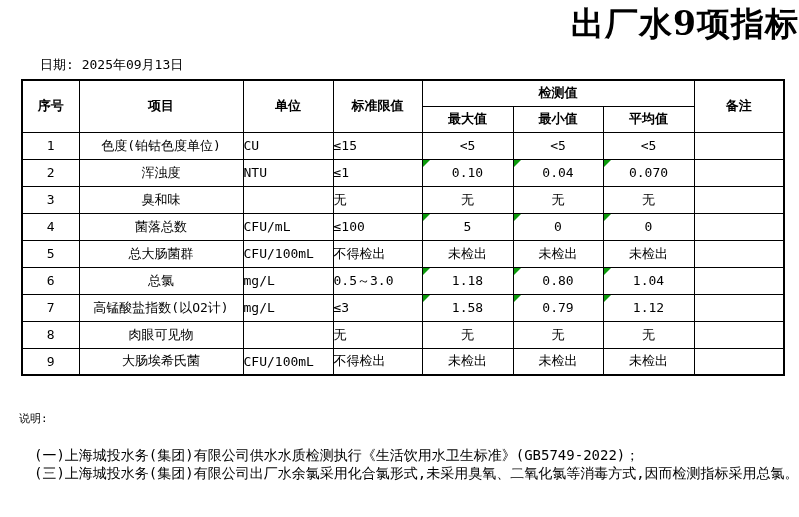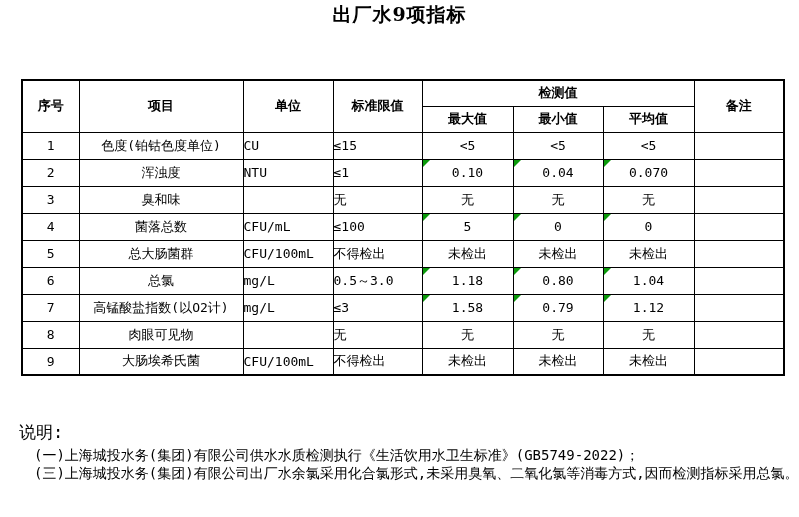--- a/index.html
+++ b/index.html
@@ -3,21 +3,21 @@
 <meta charset="utf-8">
 <style>
   html,body { margin:0; padding:0; background:#ffffff; }
   .page {
     position:relative; width:799px; height:517px; background:#fff;
     color:#000; font-family:"DejaVu Sans Mono","Liberation Mono",monospace;
     overflow:hidden;
   }
   .title {
     position:absolute; top:2px; left:0; width:100%;
-    text-align:center; font-size:19px; font-weight:bold;
+    text-align:right; font-size:33px; font-weight:bold;
     font-family:"DejaVu Serif","Liberation Serif",serif;
     letter-spacing:1px;
   }
   .date {
     position:absolute; top:56px; left:40px; font-size:13px;
   }
   table.report {
     position:absolute; top:79px; left:21px;
     border-collapse:collapse; table-layout:fixed;
     border:2px solid #000;
@@ -34,31 +34,32 @@
   td.c-no  { text-align:center; }
   td.c-item{ text-align:center; padding-left:6px; }
   td.c-unit{ text-align:left; padding-left:3px;margin-left:43px; }
   td.c-limit{ text-align:left; padding-left:4px; }
   td.c-val { text-align:center; position:relative; }
   td.c-remark { text-align:center; }
   .tri {
     position:absolute; top:0; left:0; width:0; height:0;
     border-top:7px solid #0a9a0a; border-right:7px solid transparent;
   }
-  .notes-label { position:absolute; left:19px; top:421px; font-size:17px; }
+  .notes-label { position:absolute; left:19px; top:411px; font-size:11px; }
   .notes { position:absolute; left:34px; top:447px; font-size:14px; }
   .notes .note-line { line-height:17.5px; }
 </style>
 </head>
 <body>
 
 <div class="page">
 
   <div class="title">出厂水9项指标</div>
 
+  <div class="date">日期: 2025年09月13日</div>
 
   <table class="report">
     <colgroup>
       <col style="width:57px">
         <col style="width:164px">
         <col style="width:90px">
         <col style="width:89px">
       <col style="width:91px">
         <col style="width:90px">
         <col style="width:91px">

